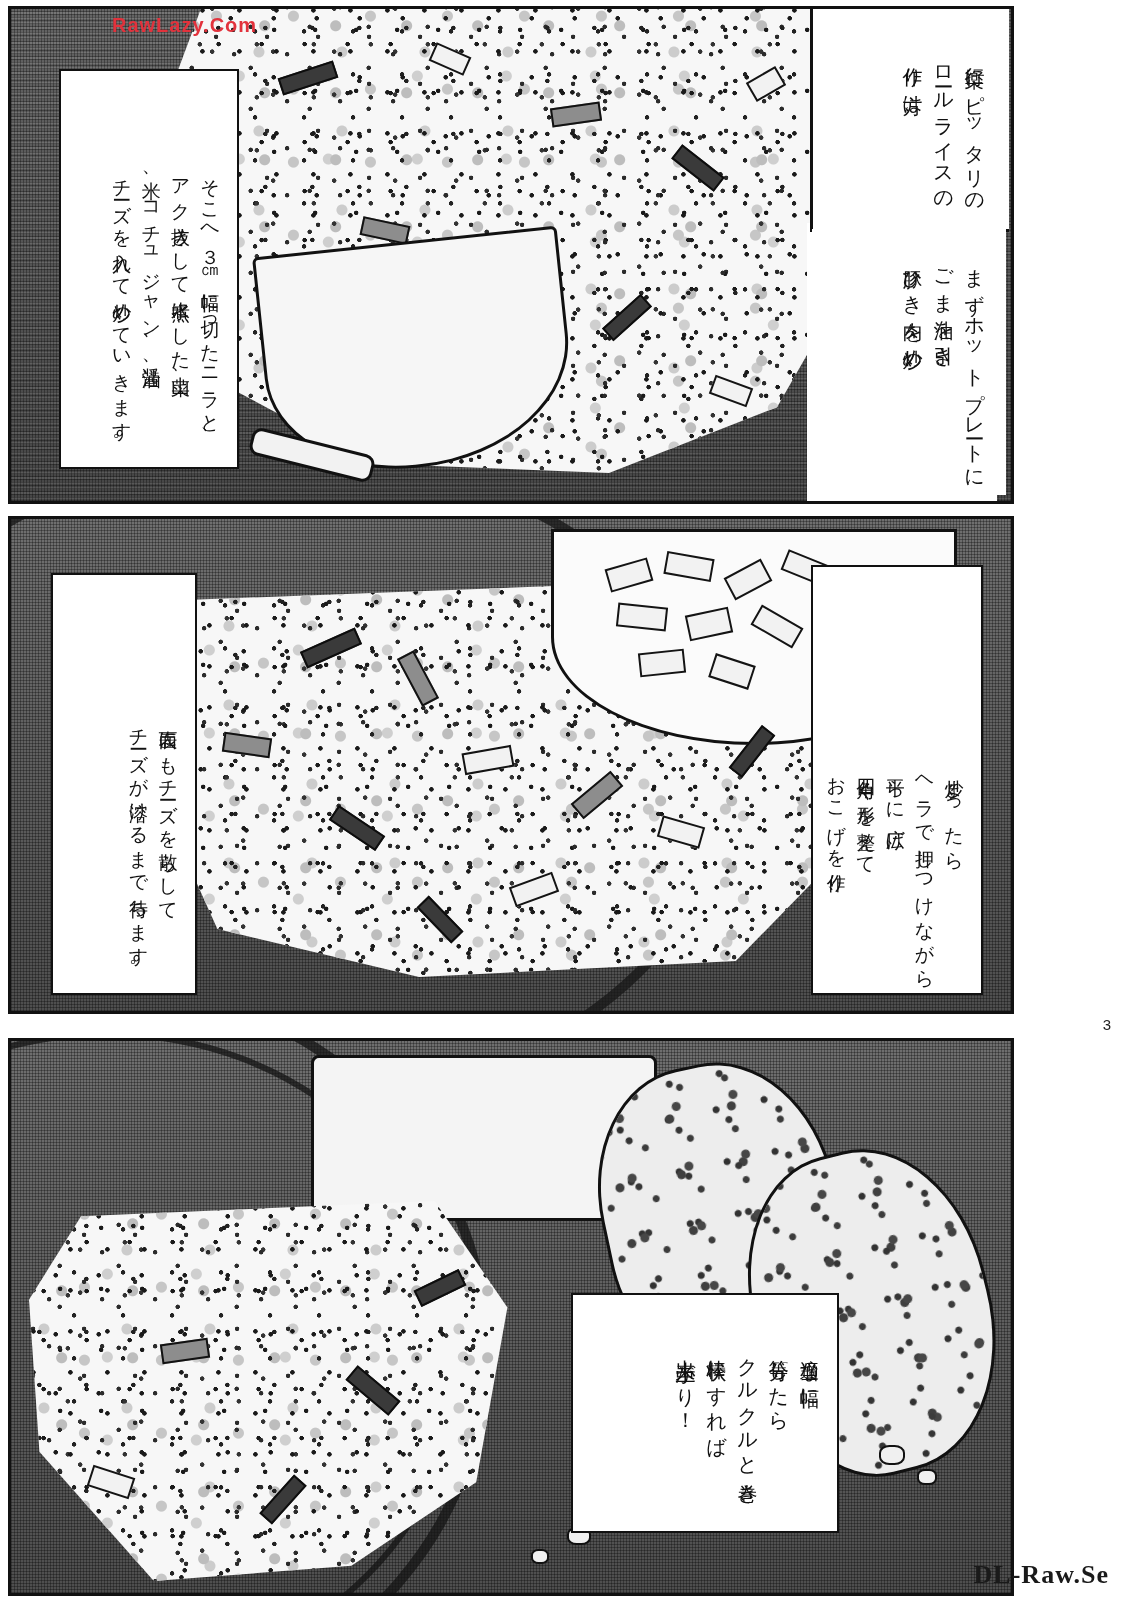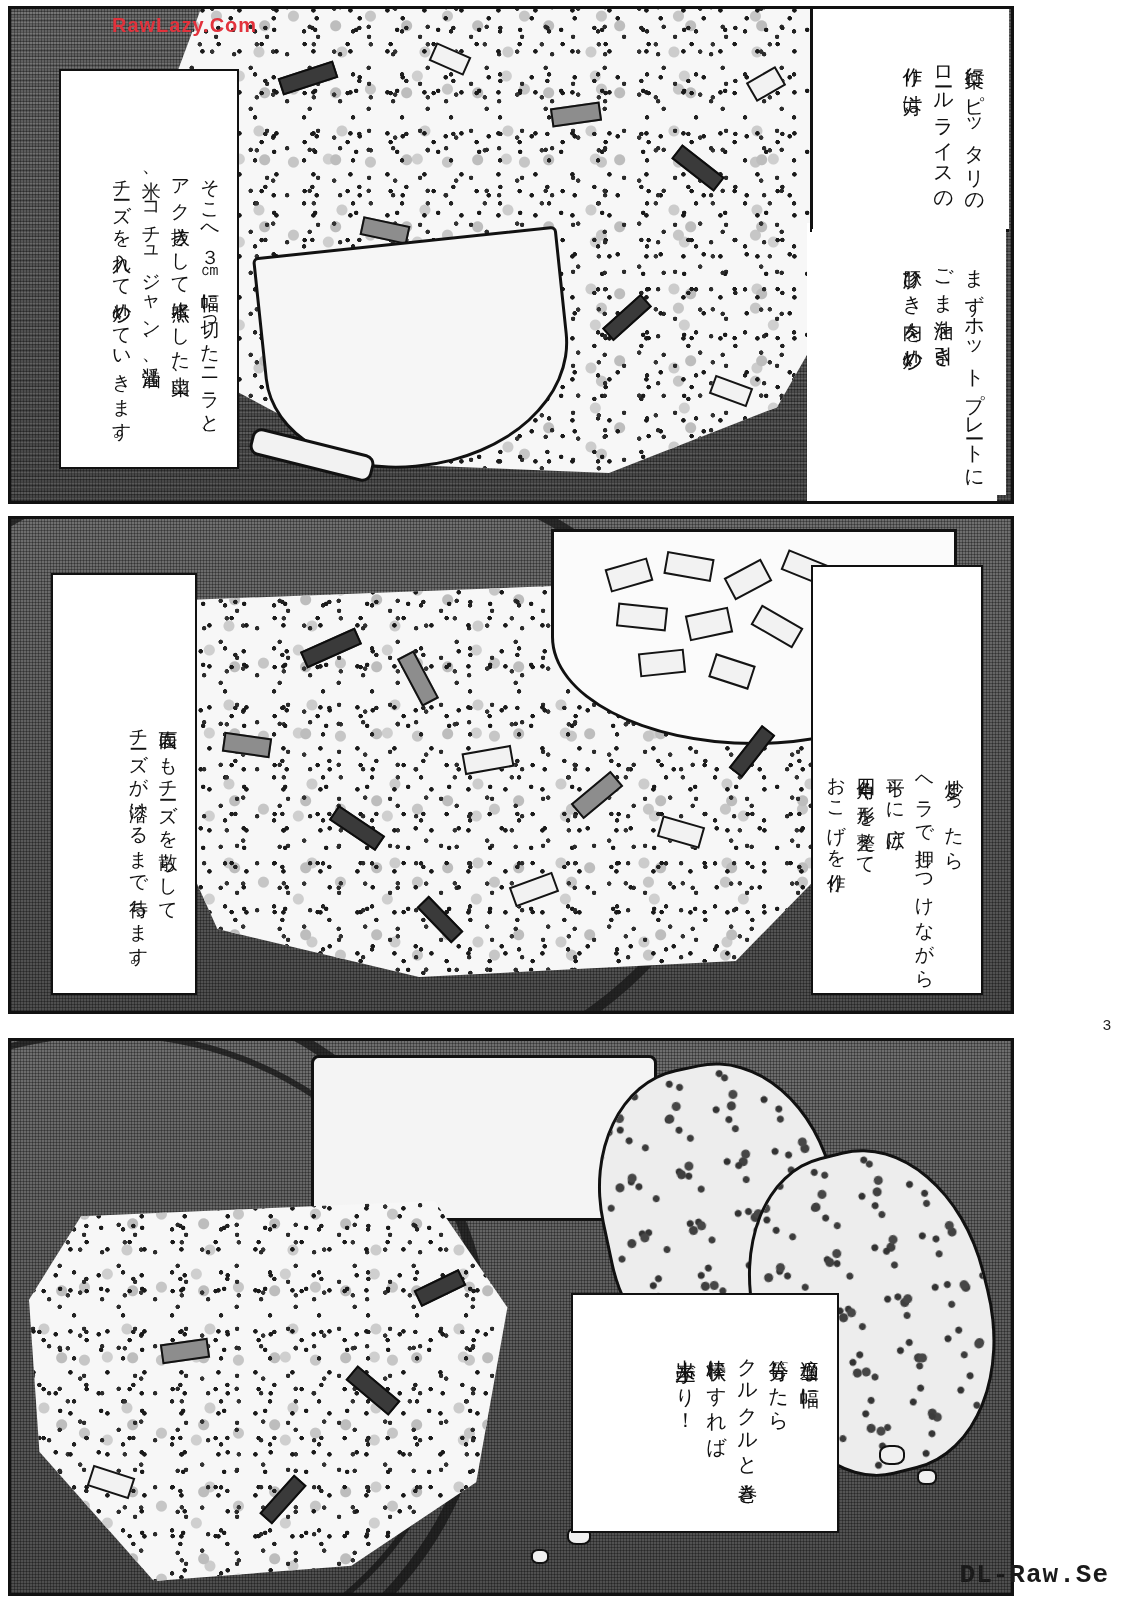--- a/index.html
+++ b/index.html
@@ -72,21 +72,21 @@
   .textbox.noborder{border:none;}
 
   
   .wm-top{
     position:absolute;left:112px;top:14px;
     font-family:"Liberation Sans","DejaVu Sans",sans-serif;
     font-weight:bold;font-size:20px;letter-spacing:1px;color:#e2323c;
   }
   .wm-bottom{
     position:absolute;right:16px;bottom:10px;
-    font-family:Liberation Mono, monospace;
+    font-family:Liberation Serif, serif;
     font-weight:bold;font-size:26px;letter-spacing:1px;color:#1a1a1a;
   }
   .pagenum{
     position:absolute;right:14px;
     font-family:"Liberation Sans","DejaVu Sans",sans-serif;
     font-size:15px;color:#222;
   }
 
   
   .spatula{

